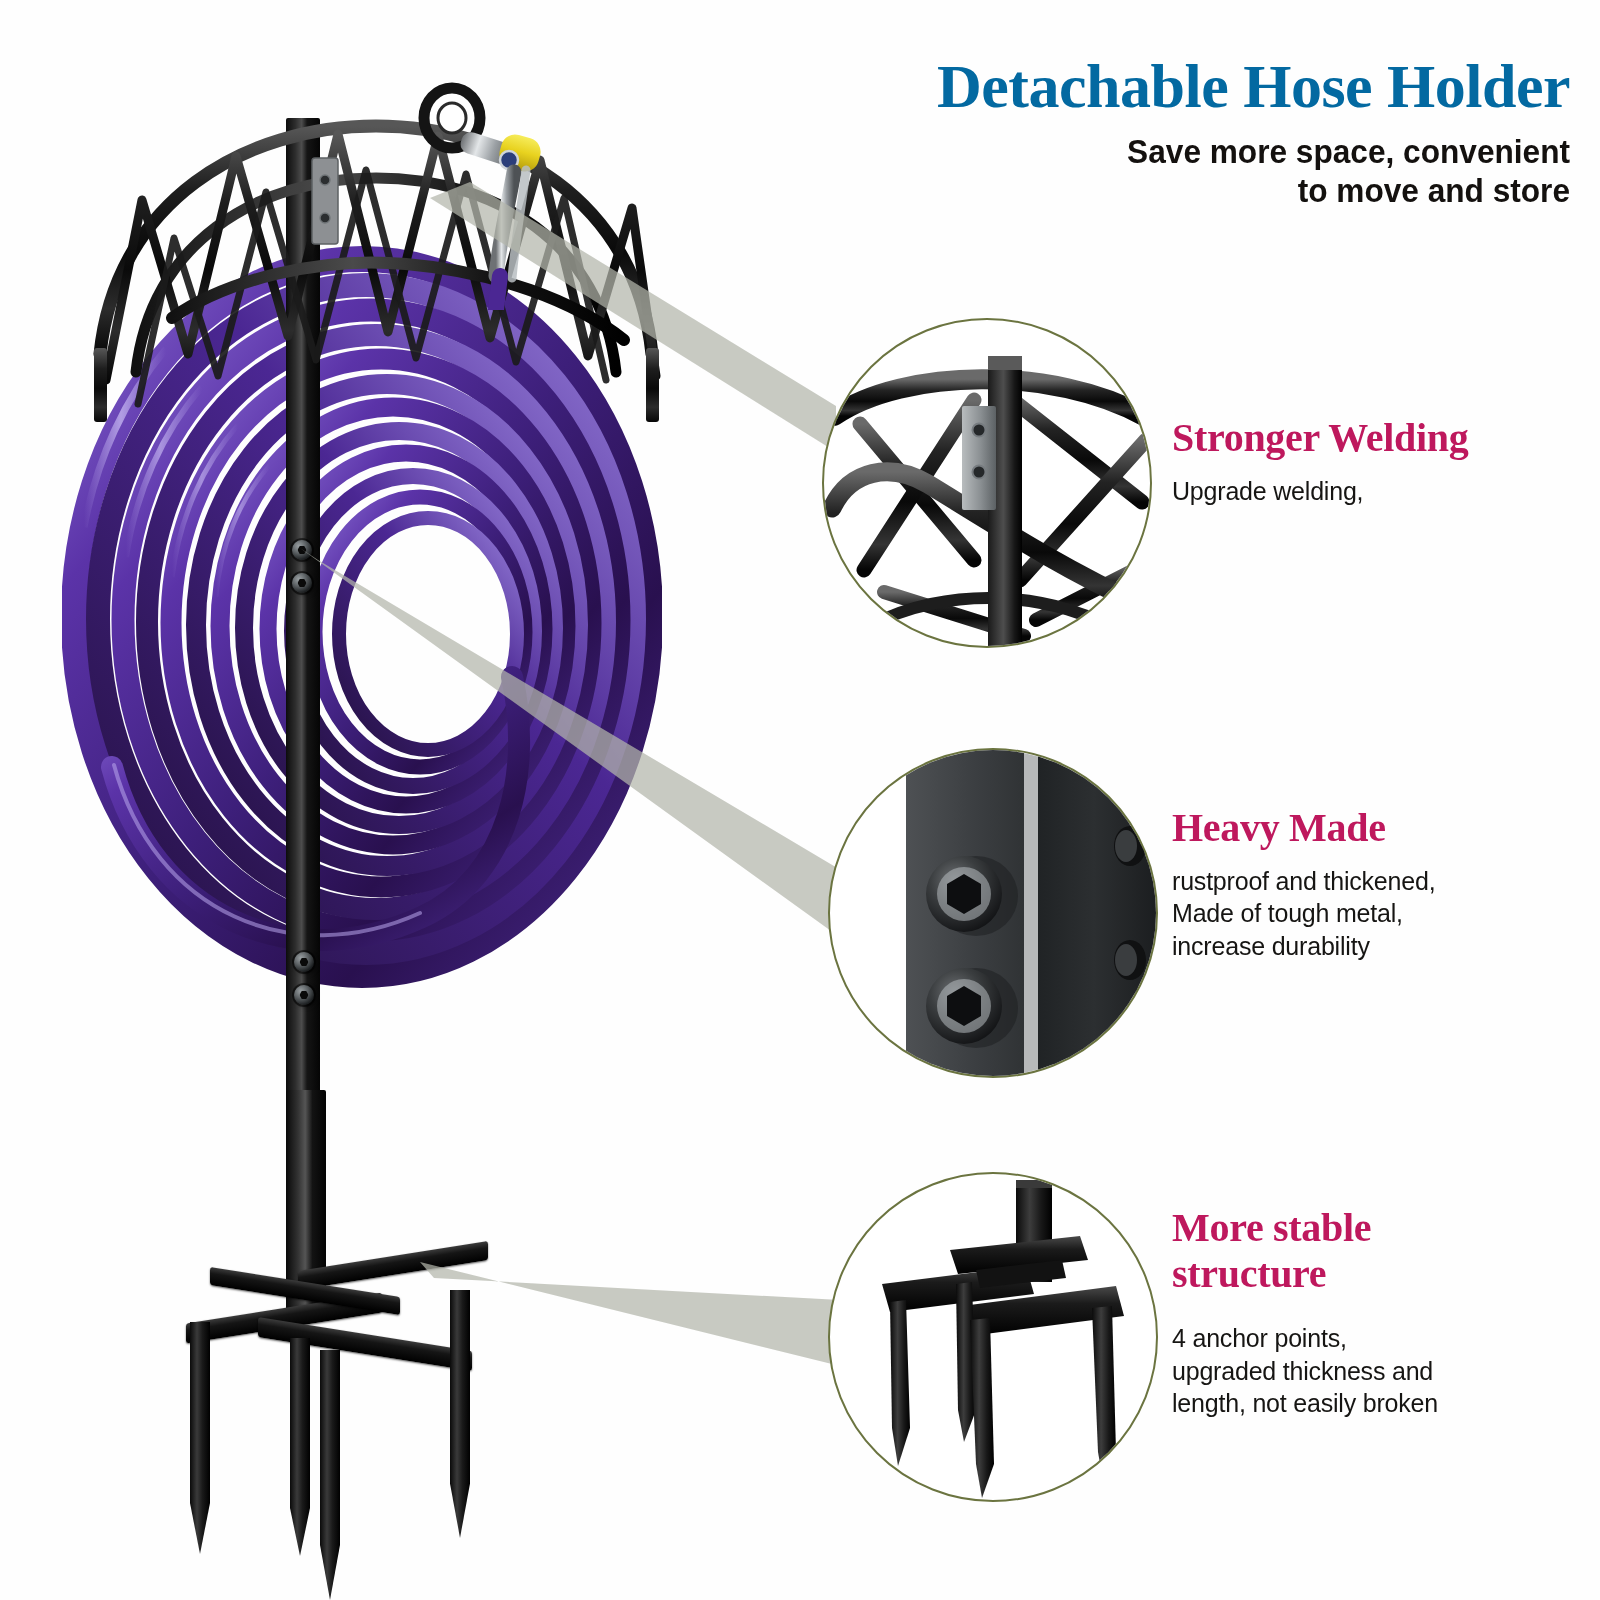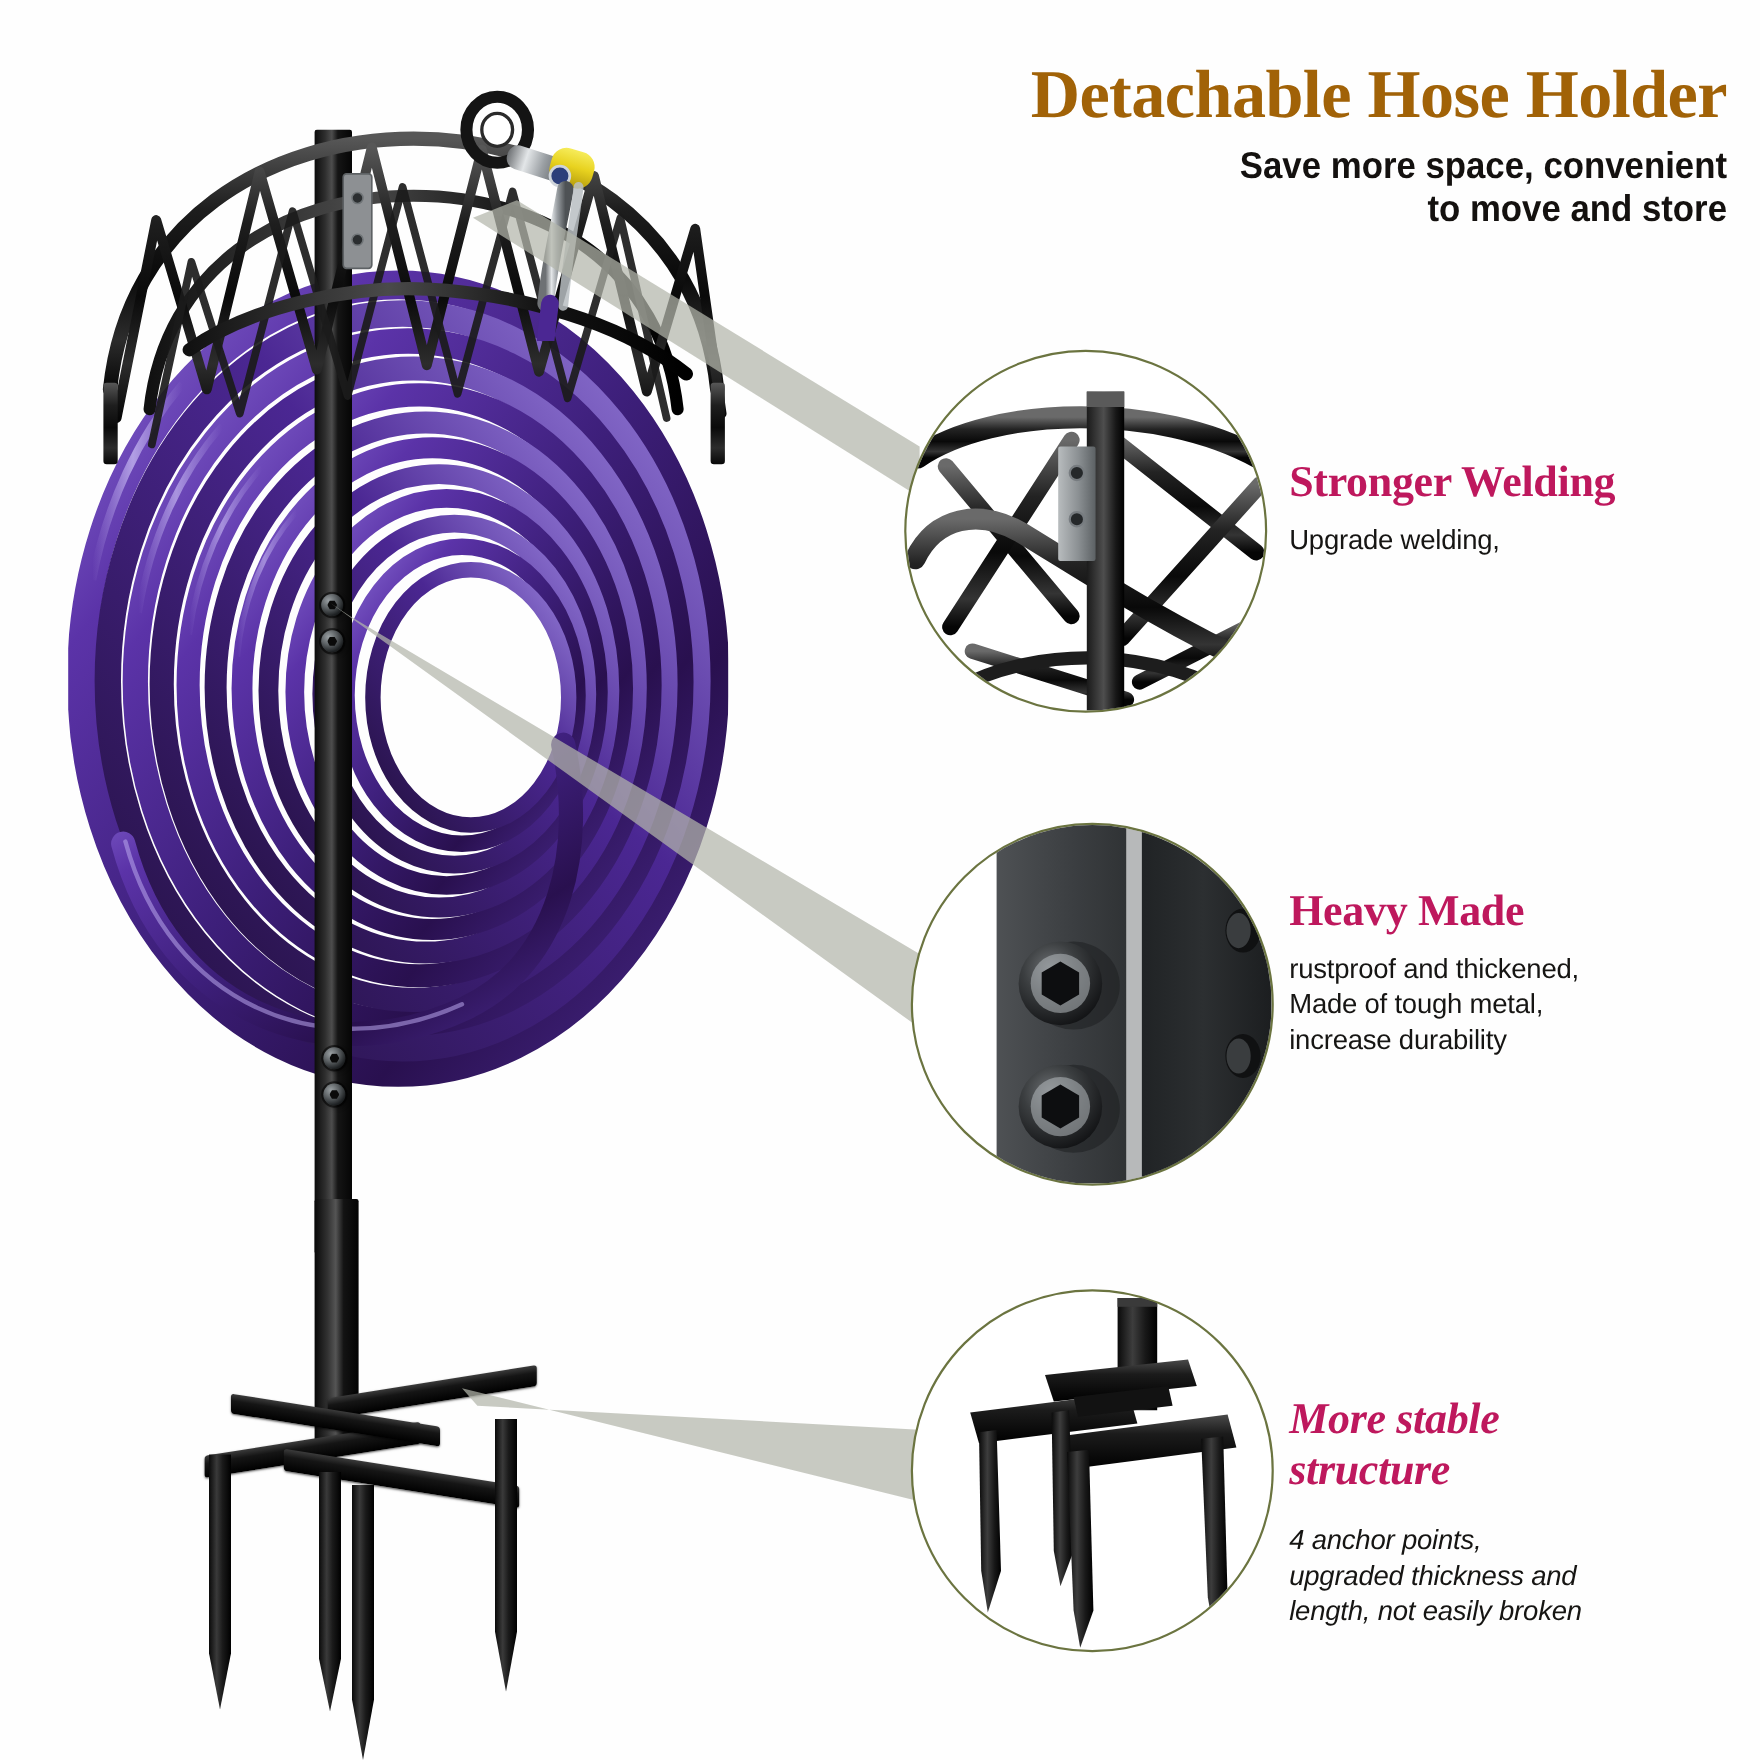--- a/index.html
+++ b/index.html
@@ -12,21 +12,21 @@
 
   #stage { position:absolute; inset:0; background:#fefefe; }
 
   
   .header { position:absolute; left:700px; top:55px; width:870px; text-align:right; }
   .main-title {
     font-family:"Liberation Serif", serif;
     font-weight:700;
     font-size:62px;
     line-height:1.02;
-    color:#a16207;
+    color:#0369a1;
     letter-spacing:-0.5px;
     white-space:nowrap;
   }
   .subtitle {
     margin-top:14px;
     font-family:"Liberation Sans", sans-serif;
     font-weight:700;
     font-size:34px;
     line-height:1.14;
     color:#14110f;
@@ -46,21 +46,21 @@
   }
   .feature-body {
     margin-top:14px;
     font-size:25px;
     line-height:1.30;
     color:#161513;
     letter-spacing:-0.2px;
   }
   #feature-1 { top:415px; }
   #feature-2 { top:805px; }
-  #feature-3 { top:1267px;font-style:italic; }
+  #feature-3 { top:1205px; }
   #feature-3 .feature-body { margin-top:26px; }
 
   
   .detail-circle {
     position:absolute;
     width:330px; height:330px;
     border-radius:50%;
     border:2.5px solid #6b7440;
     background:#ffffff;
     overflow:hidden;

